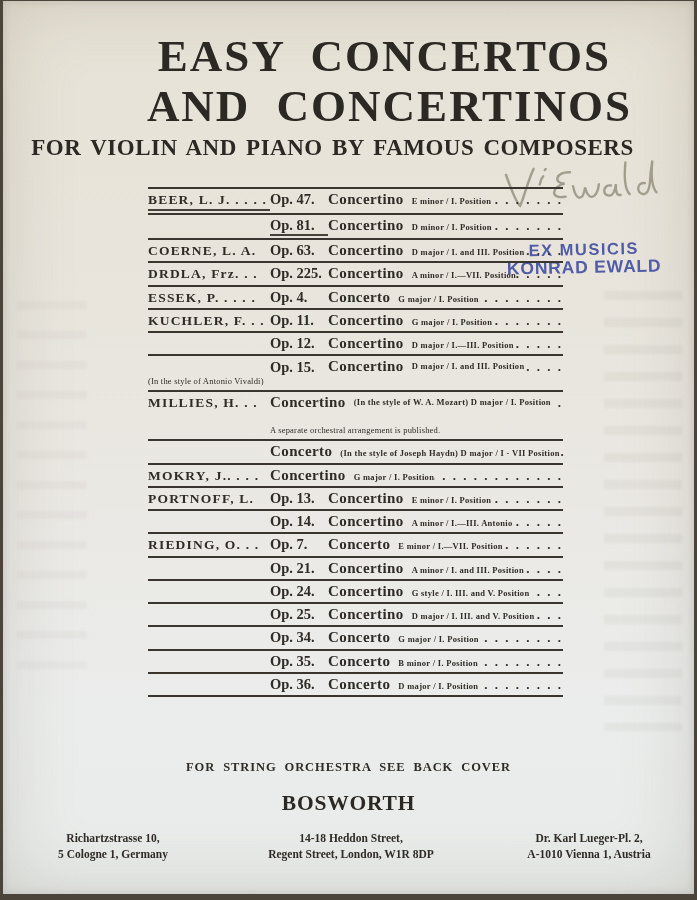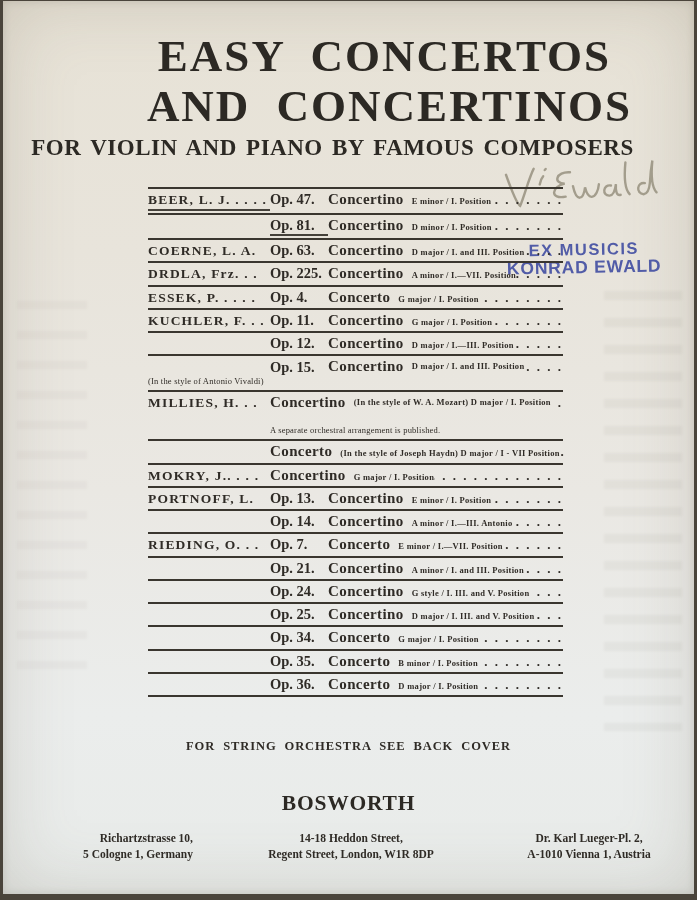--- a/index.html
+++ b/index.html
@@ -59,29 +59,29 @@
     flex:0 1 auto;min-width:0;margin-left:auto;padding-left:6px;
     font-size:13px;font-weight:bold;letter-spacing:2px;
     white-space:nowrap;overflow:hidden;direction:rtl;
   }
   .note{font-size:8.5px;margin-top:1px;padding-bottom:2px;letter-spacing:0.2px;}
   .note-work{}
   .note-composer{margin-left:122px;margin-top:14px;}
   .annot-u{border-bottom:2px solid #45413a;padding-bottom:1px;}
   
   .orch-note{
-    position:absolute;top:738px;left:0;right:0;text-align:center;
+    position:absolute;top:759px;left:0;right:0;text-align:center;
     font-size:12.5px;font-weight:bold;letter-spacing:0.9px;word-spacing:4px;
   }
   .publisher{
     position:absolute;top:790px;left:0;right:0;text-align:center;
     font-size:21.5px;font-weight:bold;letter-spacing:0.8px;color:#2c2924;
   }
   .addr{position:absolute;top:829px;font-size:11.5px;font-weight:bold;line-height:1.4;text-align:center;}
-  .addr.a-left{left:30px;width:160px;text-align:right;}
+  .addr.a-left{left:30px;width:160px;}
   .addr.a-center{left:215px;width:266px;}
   .addr.a-right{left:502px;width:168px;}
   
   .ghost{position:absolute;pointer-events:none;filter:blur(1.2px);}
   .ghost.g-right{
     right:12px;top:290px;width:78px;height:440px;
     background:repeating-linear-gradient(180deg,rgba(100,92,78,0.055) 0 9px,transparent 9px 27px);
   }
   .ghost.g-left{
     left:14px;top:300px;width:70px;height:380px;

